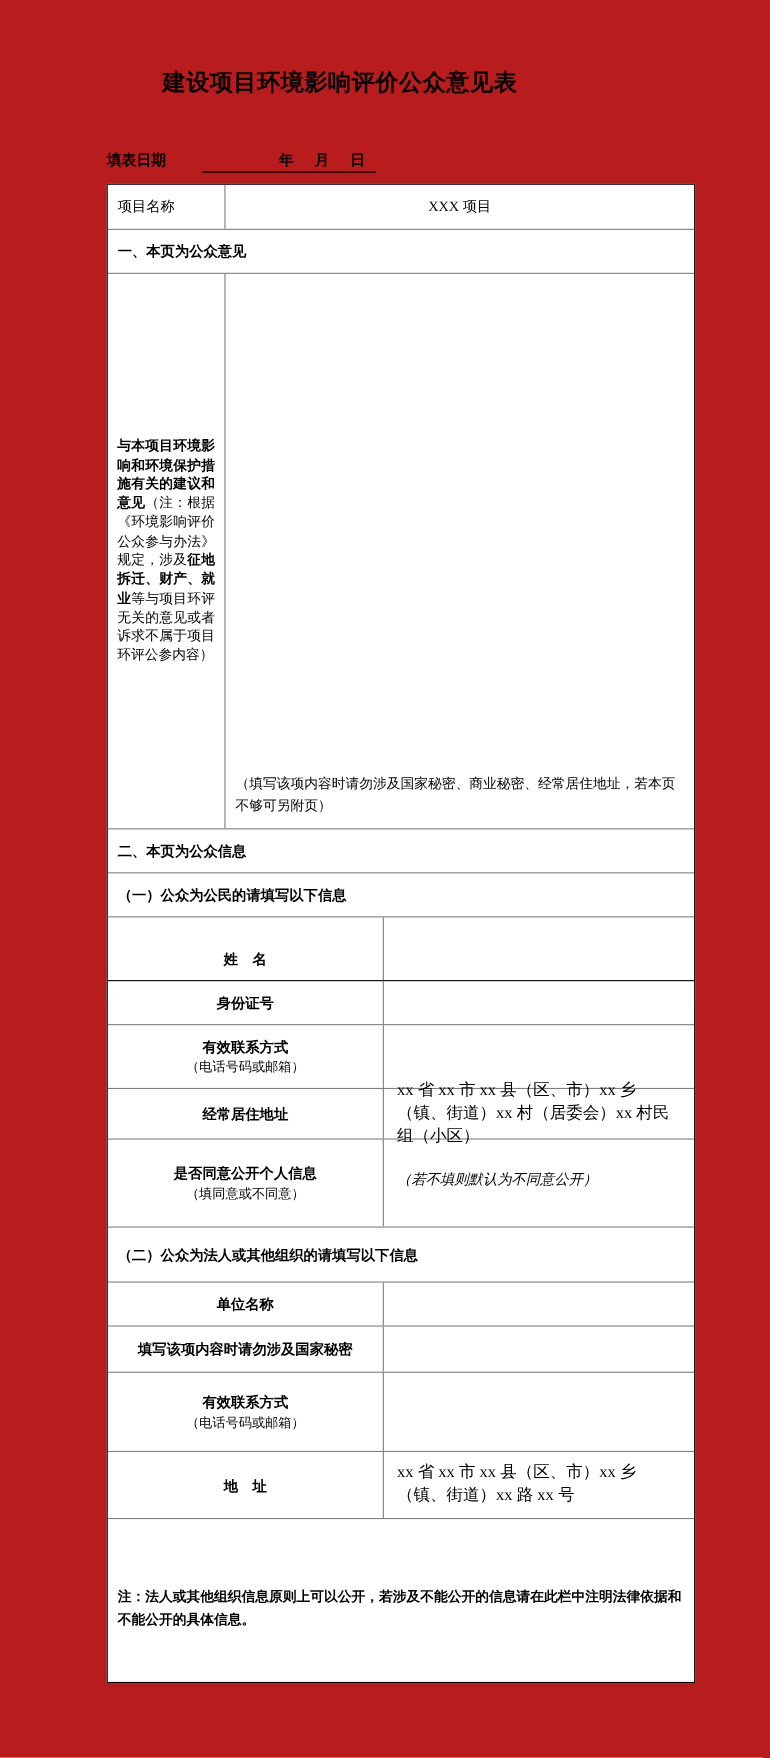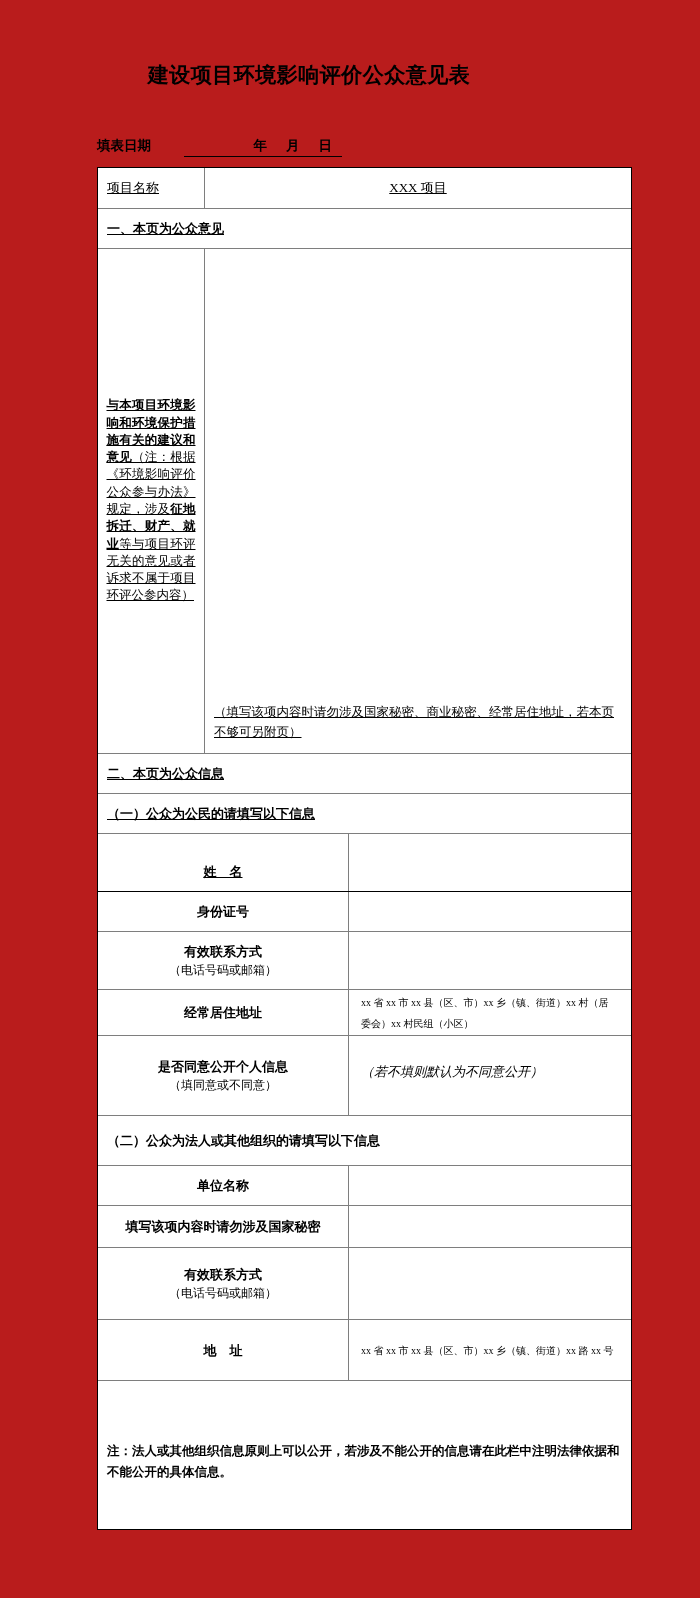--- a/index.html
+++ b/index.html
@@ -38,21 +38,21 @@
   }
 
   
   .tbl {
     position:absolute; left:97px; width:535px;
     box-sizing:border-box;
     border:1.6px solid #000;
     display:flex; flex-direction:column;
     background:#fff;
   }
-  .t1 { top:167px; height:743px;text-decoration:underline; }
+  .t1 { top:167px; height:743px; }
   .t2 { top:891px; height:639px; }
   .row { display:flex; box-sizing:border-box; border-bottom:1px solid #7e7e7e; }
   .row:last-child { border-bottom:none; flex:1; }
   .lc { box-sizing:border-box; border-right:1px solid #7e7e7e; flex:0 0 auto; }
   .vc { flex:1 1 auto; box-sizing:border-box; }
 
   
   .r-project { height:41px; }
   .r-project .lc {
     width:107px; display:flex; align-items:center;
@@ -95,21 +95,21 @@
   .r-consent { height:80px; }
   .r-orghead { height:50px; }
   .r-orgname { height:40px; }
   .r-reg     { height:42px; }
   .r-orgcontact { height:72px; }
   .r-orgaddr { height:61px; }
 
   .hint-cell {
     display:flex; align-items:center;
     padding:4px 14px 4px 12px;
-    font-size:10px; line-height:21px;
+    font-size:15px; line-height:21px;
   }
   .consent-cell {
     display:flex; flex-direction:column; justify-content:center;
     align-items:flex-start;
     padding:4px 12px 11px 12px;
     font-size:13px;
     font-style:italic;
   }
   .r-note {
     display:block;

